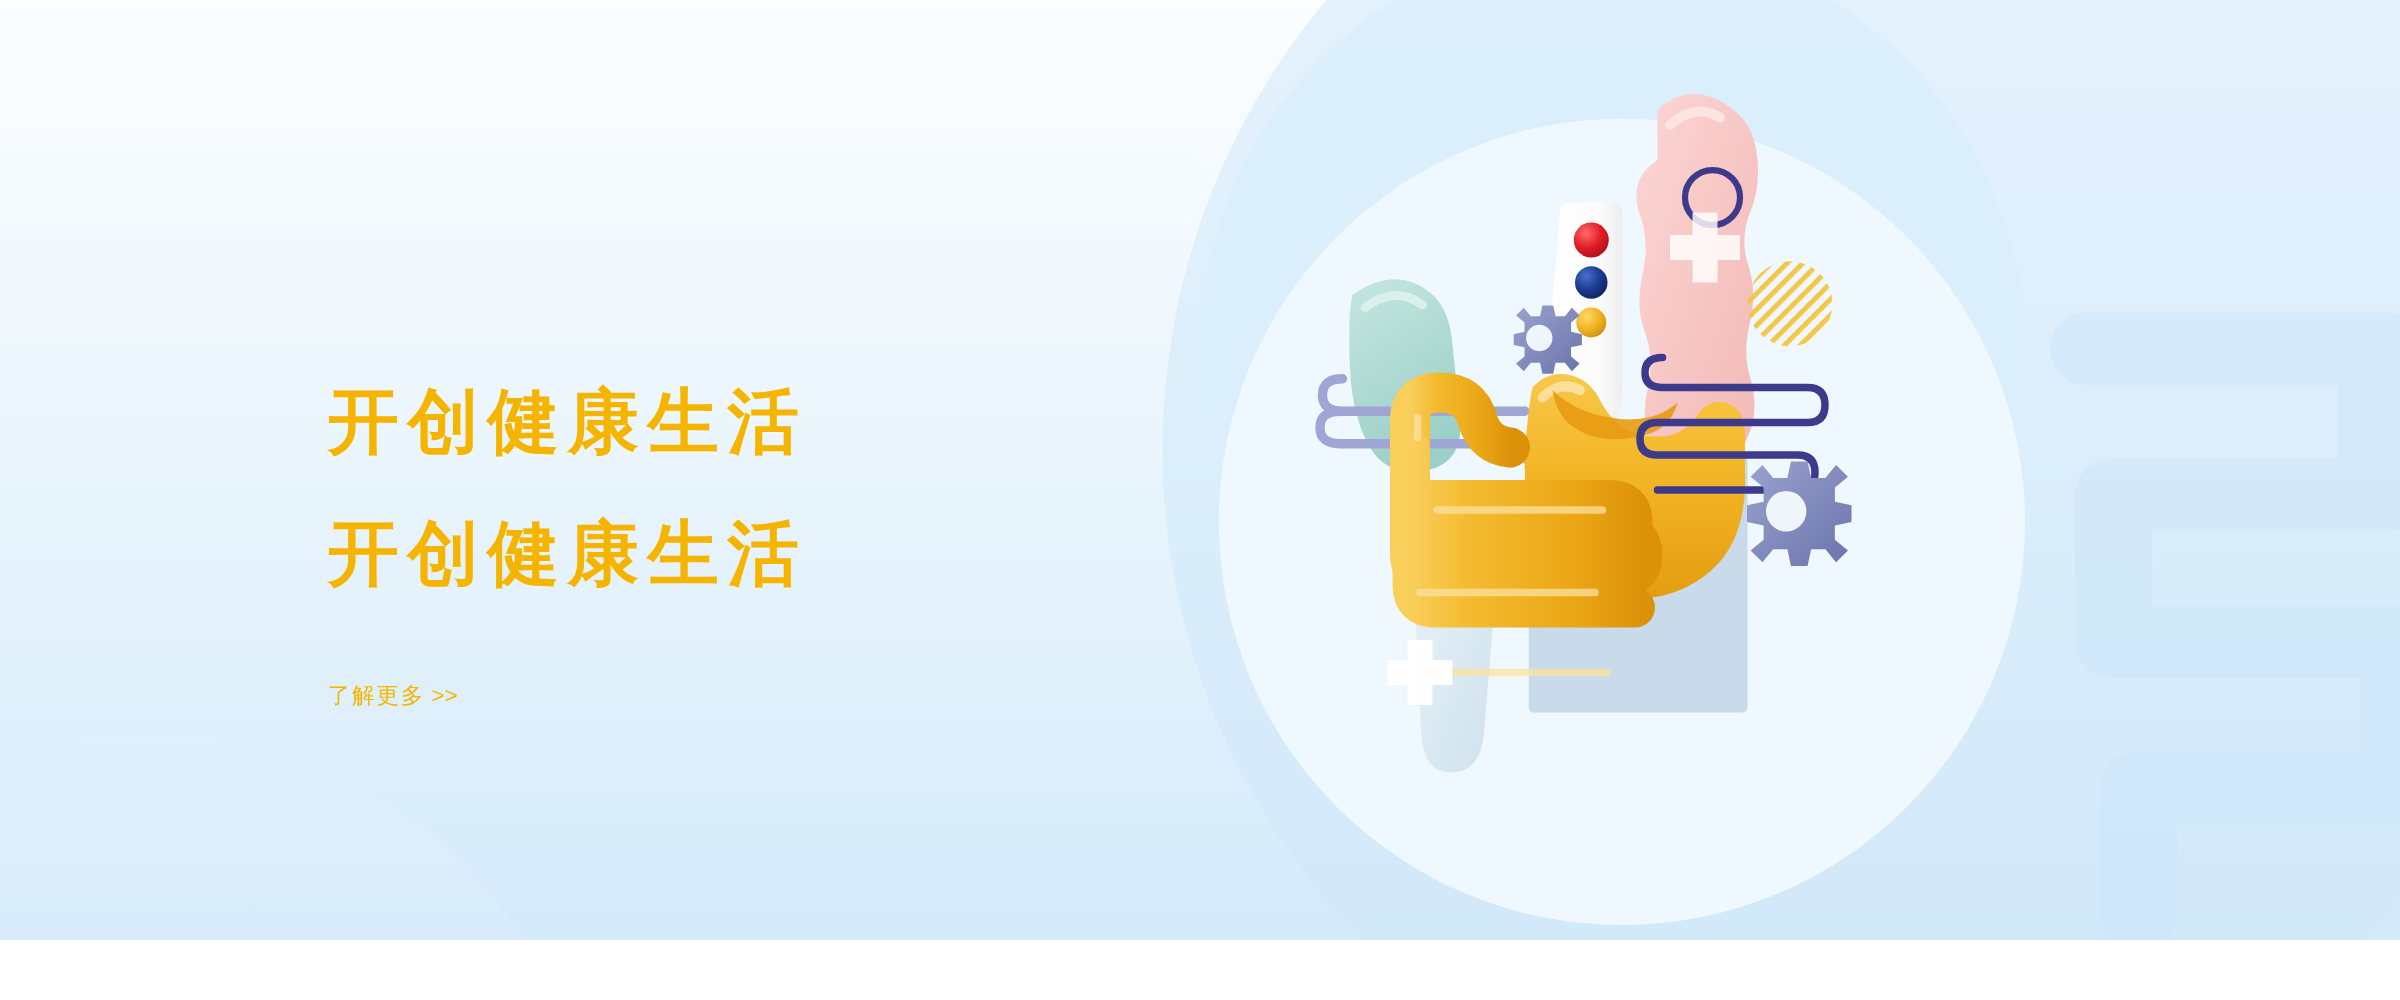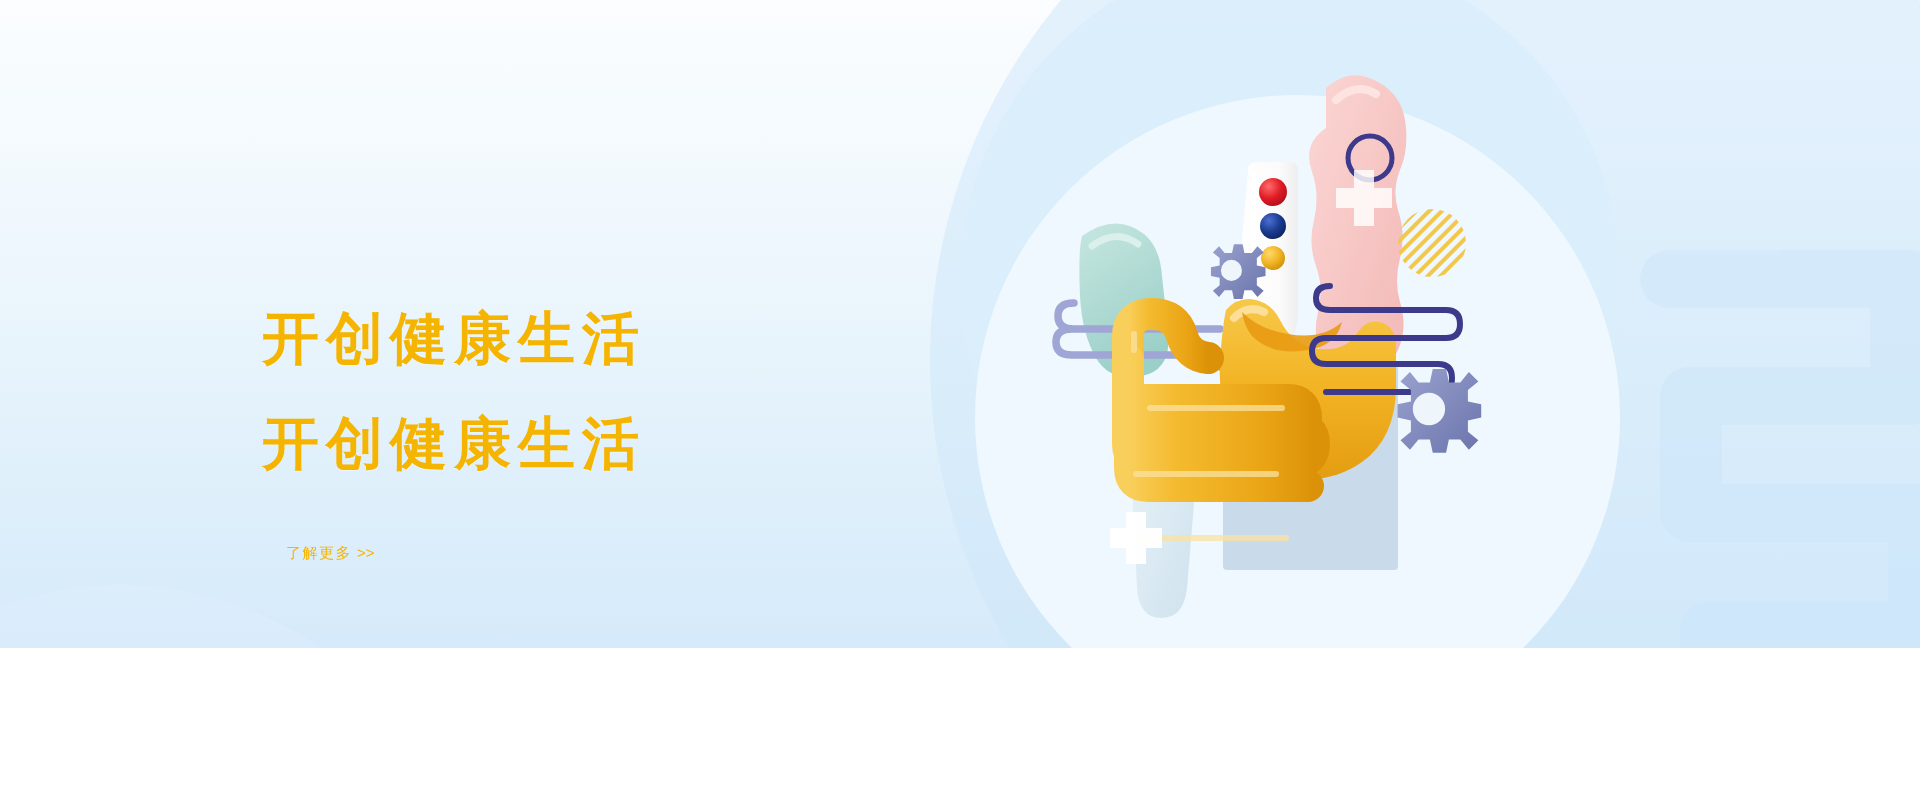--- a/index.html
+++ b/index.html
@@ -1,21 +1,21 @@
 <!DOCTYPE html>
 <html><head>
 <meta charset="utf-8">
 <style>
   html,body{margin:0;padding:0;}
   body{
     width:1920px;height:800px;overflow:hidden;
     font-family:"Liberation Sans","DejaVu Sans",sans-serif;
   }
   #banner{
-    position:relative;width:1920px;height:648px;overflow:hidden;
+    position:relative;width:1920px;height:752px;overflow:hidden;
     background:linear-gradient(180deg,#fbfdff 0%,#f4fafe 22%,#eaf5fc 48%,#e0f0fb 72%,#d5eafa 100%);
   }
 
   
   .bg-circle-big{
     position:absolute;border-radius:50%;
     background:#d9eefb;opacity:.95;
   }
   .bg-circle-inner{
     position:absolute;border-radius:50%;
@@ -44,26 +44,25 @@
     line-height:1;
     margin:0;
     white-space:nowrap;
     text-shadow:0 1px 0 rgba(255,255,255,.35);
   }
   .headline.second{margin-top:48px;}
   .more-link{
     display:inline-block;
     margin-top:72px;
     color:#f5b400;
-    font-size:15px;
+    font-size:18px;
     letter-spacing:1.5px;
     text-decoration:none;
     cursor:pointer;
     white-space:nowrap;
-    margin-left:24px;
   }
   .more-link .chev{margin-left:5px;letter-spacing:0;}
 
   
   .illus{
     position:absolute;left:1030px;top:60px;width:680px;height:700px;
   }
   .illus svg{display:block;width:100%;height:100%;}
 </style>
 </head>

